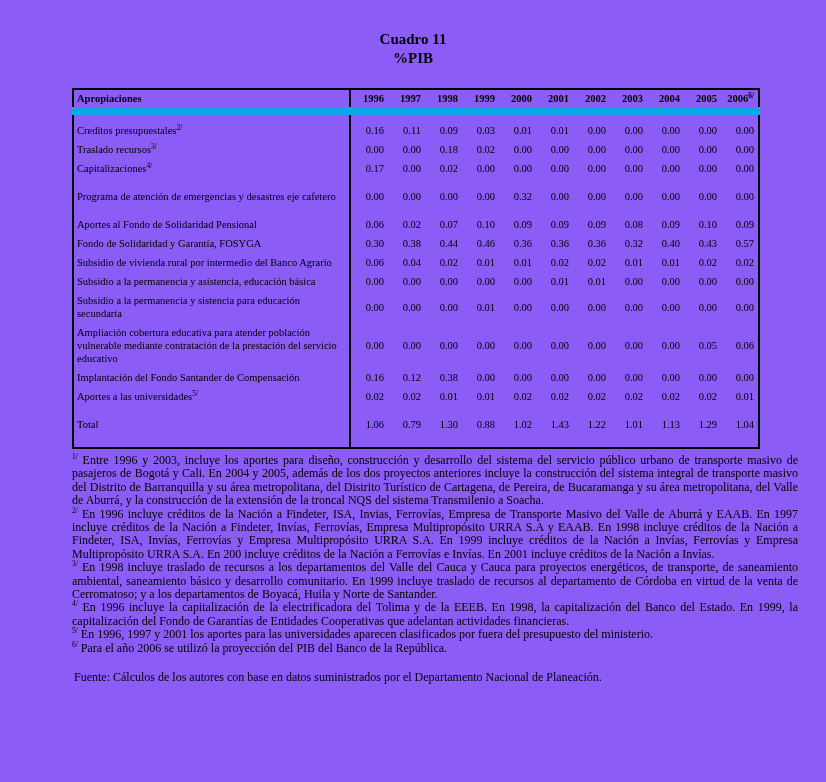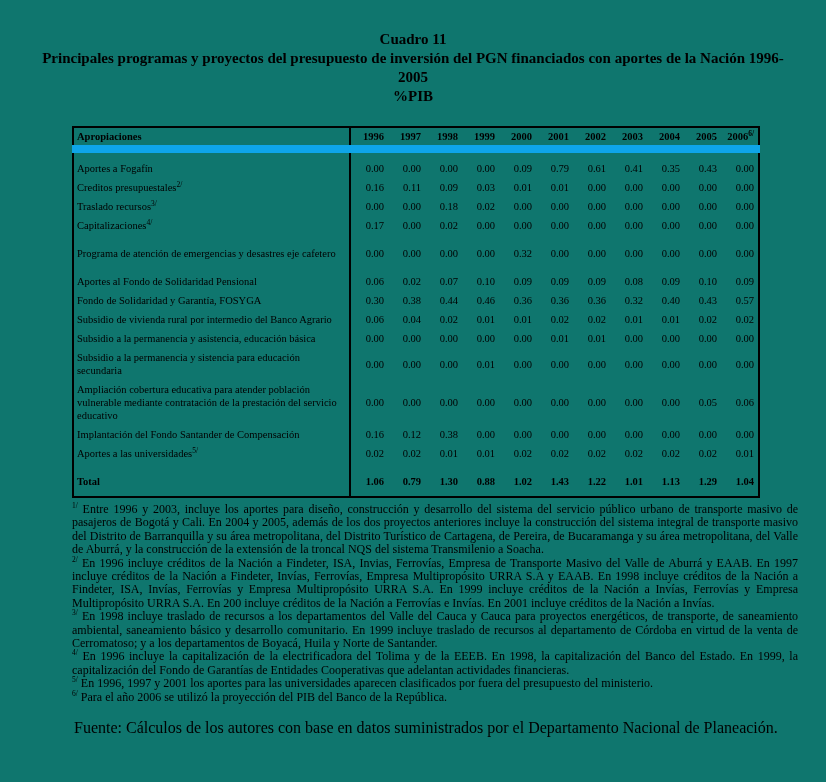--- a/index.html
+++ b/index.html
@@ -3,21 +3,21 @@
 <meta charset="utf-8">
 <style>
   html, body {
     margin: 0;
     padding: 0;
     background: #ffffff;
   }
   .page {
     width: 826px;
     height: 782px;
-    background: #0f766e;
+    background: #8b5cf6;
     color: #000000;
     font-family: "Liberation Serif", "DejaVu Serif", serif;
     overflow: hidden;
     position: relative;
   }
   .title-block {
     padding-top: 30px;
     text-align: center;
     font-weight: bold;
     font-size: 15px;
@@ -56,45 +56,44 @@
     padding-top: 9px;
     padding-bottom: 7px;
     vertical-align: middle;
   }
   tbody td {
     vertical-align: middle;
     line-height: 13px;
   }
   tbody tr:first-child td { padding-top: 9px; }
   tbody tr.gap-before td { padding-top: 12px; }
-  tbody tr.bold-row td { font-weight: bold; padding-bottom: 8px; }
+  tbody tr.bold-row td { font-weight: normal; padding-bottom: 16px; }
   sup {
     font-size: 7.5px;
     line-height: 0;
   }
   .footnotes {
     margin: 5px 0 0 72px;
     width: 726px;
     text-align: justify;
     font-size: 12px;
     line-height: 13.4px;
   }
   .fuente {
     margin: 15px 0 0 74px;
-    font-size: 16px;
+    font-size: 12px;
   }
 </style>
 </head>
 <body>
 
 <div class="page">
 
   <div class="title-block">
     <div>Cuadro 11</div>
-    <div class="main-title">Principales programas y proyectos del presupuesto de inversión del PGN financiados con aportes de la Nación 1996-2005</div>
     <div>%PIB</div>
   </div>
 
   <table class="data-table">
     <thead>
       <tr id="header-row">
           <th class="label-col">Apropiaciones</th>
           <th class="year-col">1996</th>
           <th class="year-col">1997</th>
           <th class="year-col">1998</th>
@@ -103,34 +102,20 @@
           <th class="year-col">2001</th>
           <th class="year-col">2002</th>
           <th class="year-col">2003</th>
           <th class="year-col">2004</th>
           <th class="year-col">2005</th>
           <th class="year-col">2006<sup>6/</sup></th>
         </tr>
     </thead>
     <tbody id="table-body">
         <tr>
-          <td class="label-col">Aportes a Fogafín</td>
-          <td class="year-col">0.00</td>
-          <td class="year-col">0.00</td>
-          <td class="year-col">0.00</td>
-          <td class="year-col">0.00</td>
-          <td class="year-col">0.09</td>
-          <td class="year-col">0.79</td>
-          <td class="year-col">0.61</td>
-          <td class="year-col">0.41</td>
-          <td class="year-col">0.35</td>
-          <td class="year-col">0.43</td>
-          <td class="year-col">0.00</td>
-        </tr>
-        <tr>
           <td class="label-col">Creditos presupuestales<sup>2/</sup></td>
           <td class="year-col">0.16</td>
           <td class="year-col">0.11</td>
           <td class="year-col">0.09</td>
           <td class="year-col">0.03</td>
           <td class="year-col">0.01</td>
           <td class="year-col">0.01</td>
           <td class="year-col">0.00</td>
           <td class="year-col">0.00</td>
           <td class="year-col">0.00</td>

